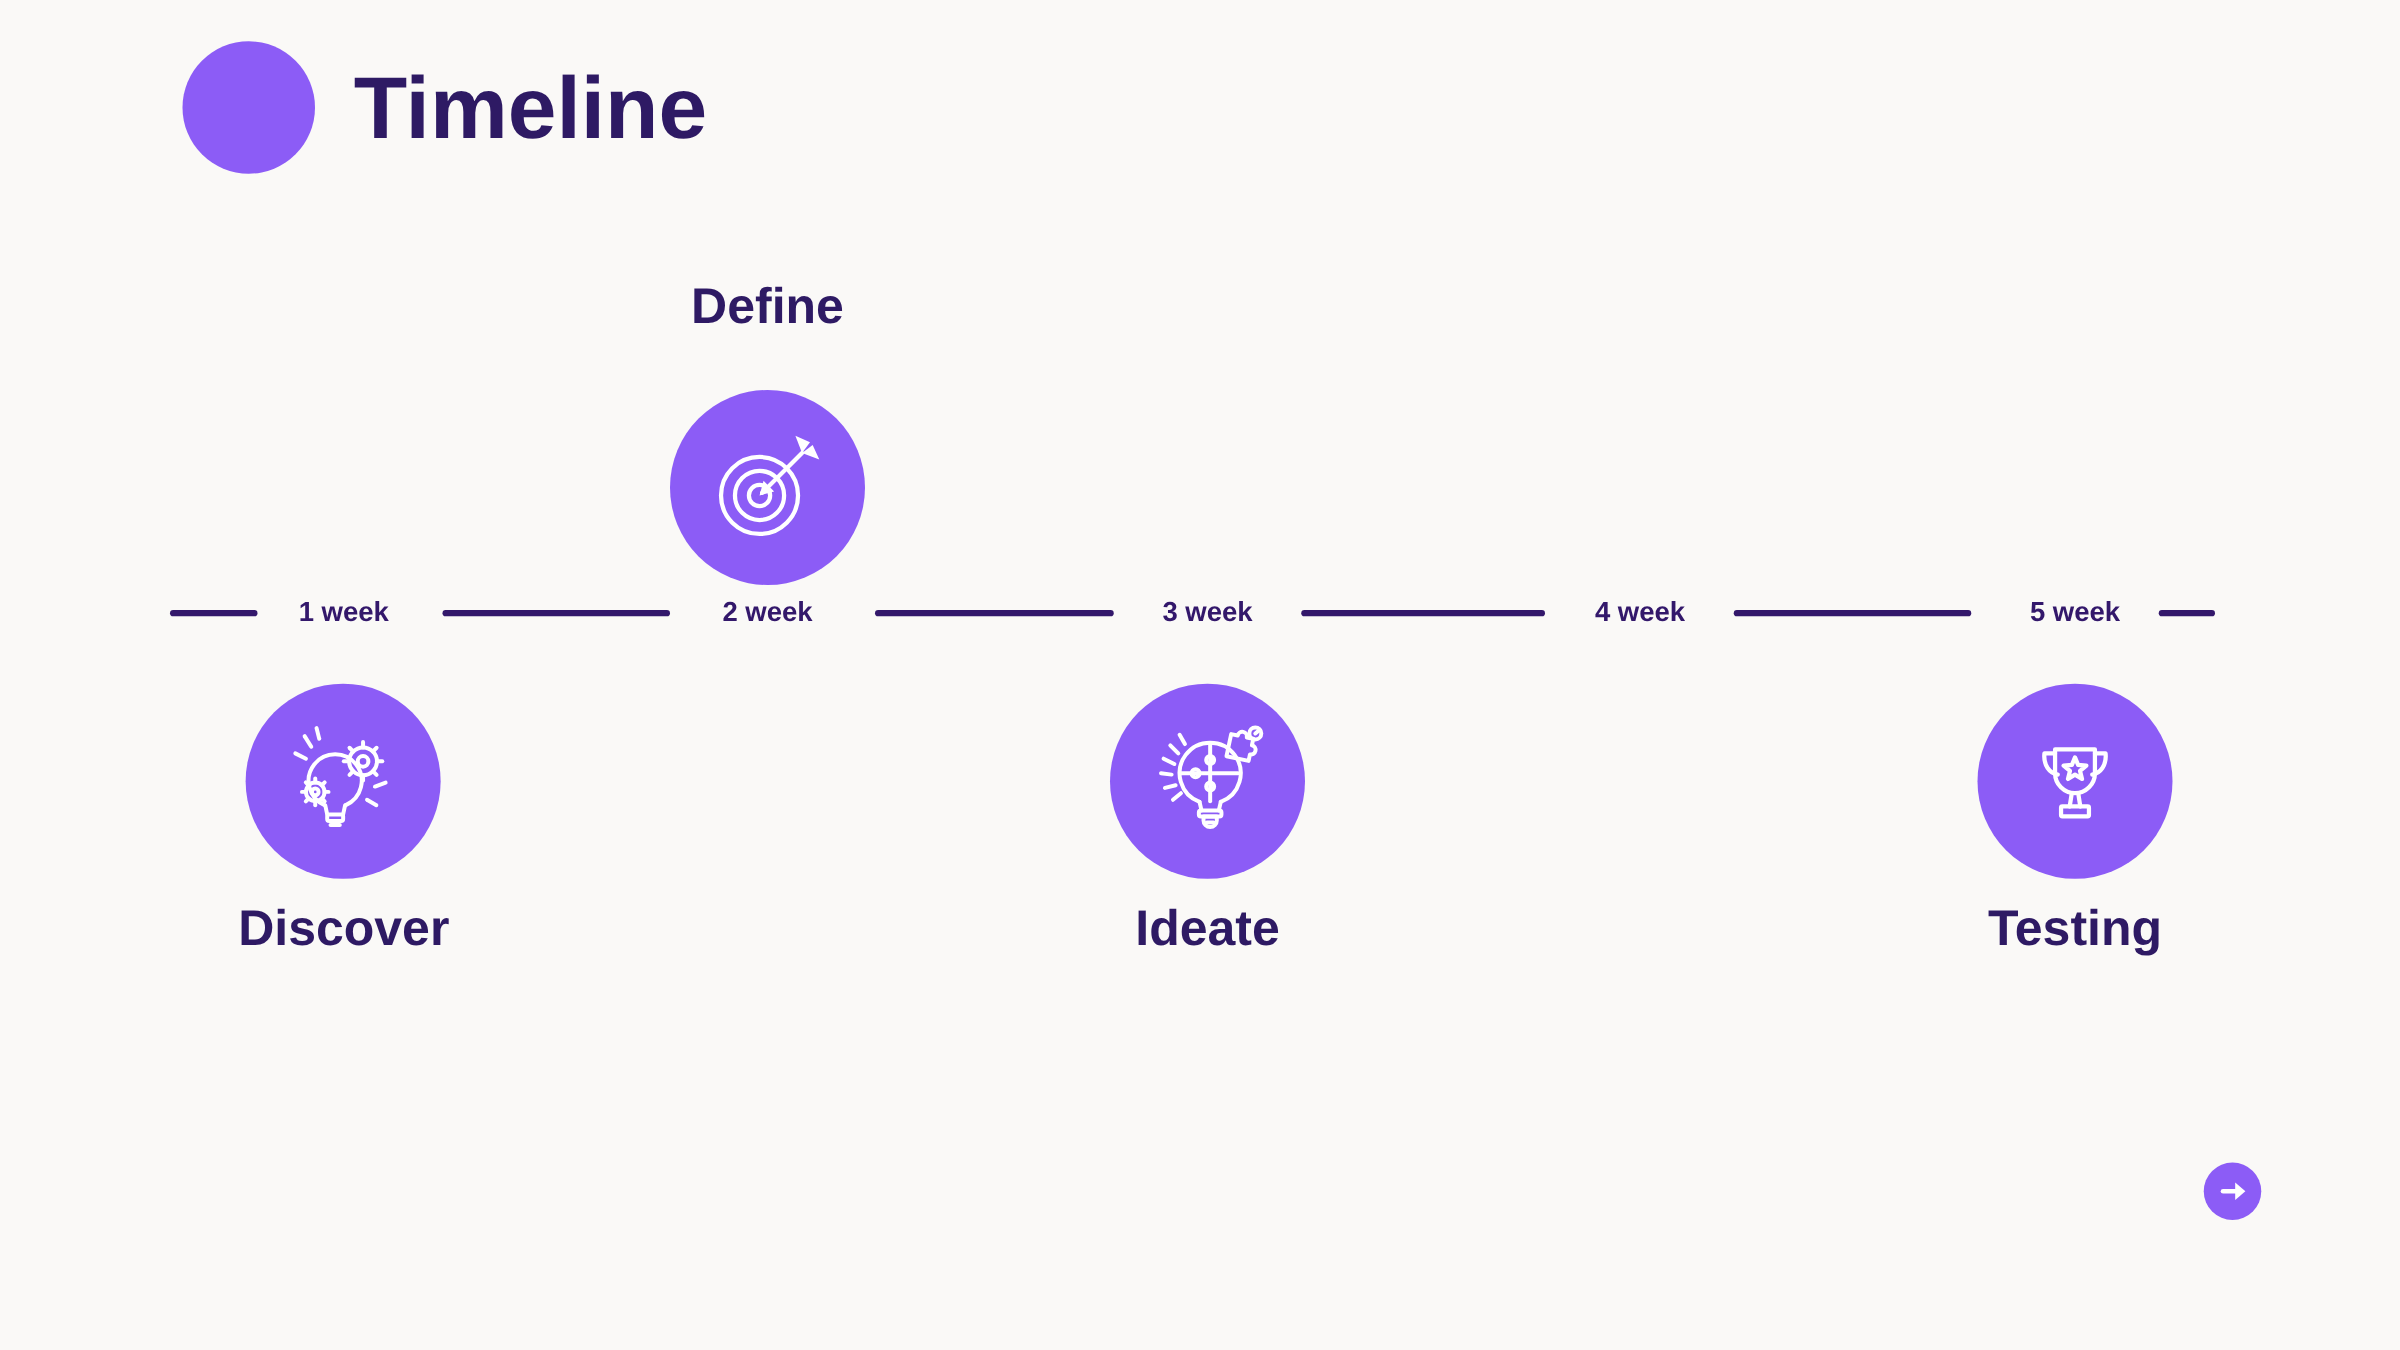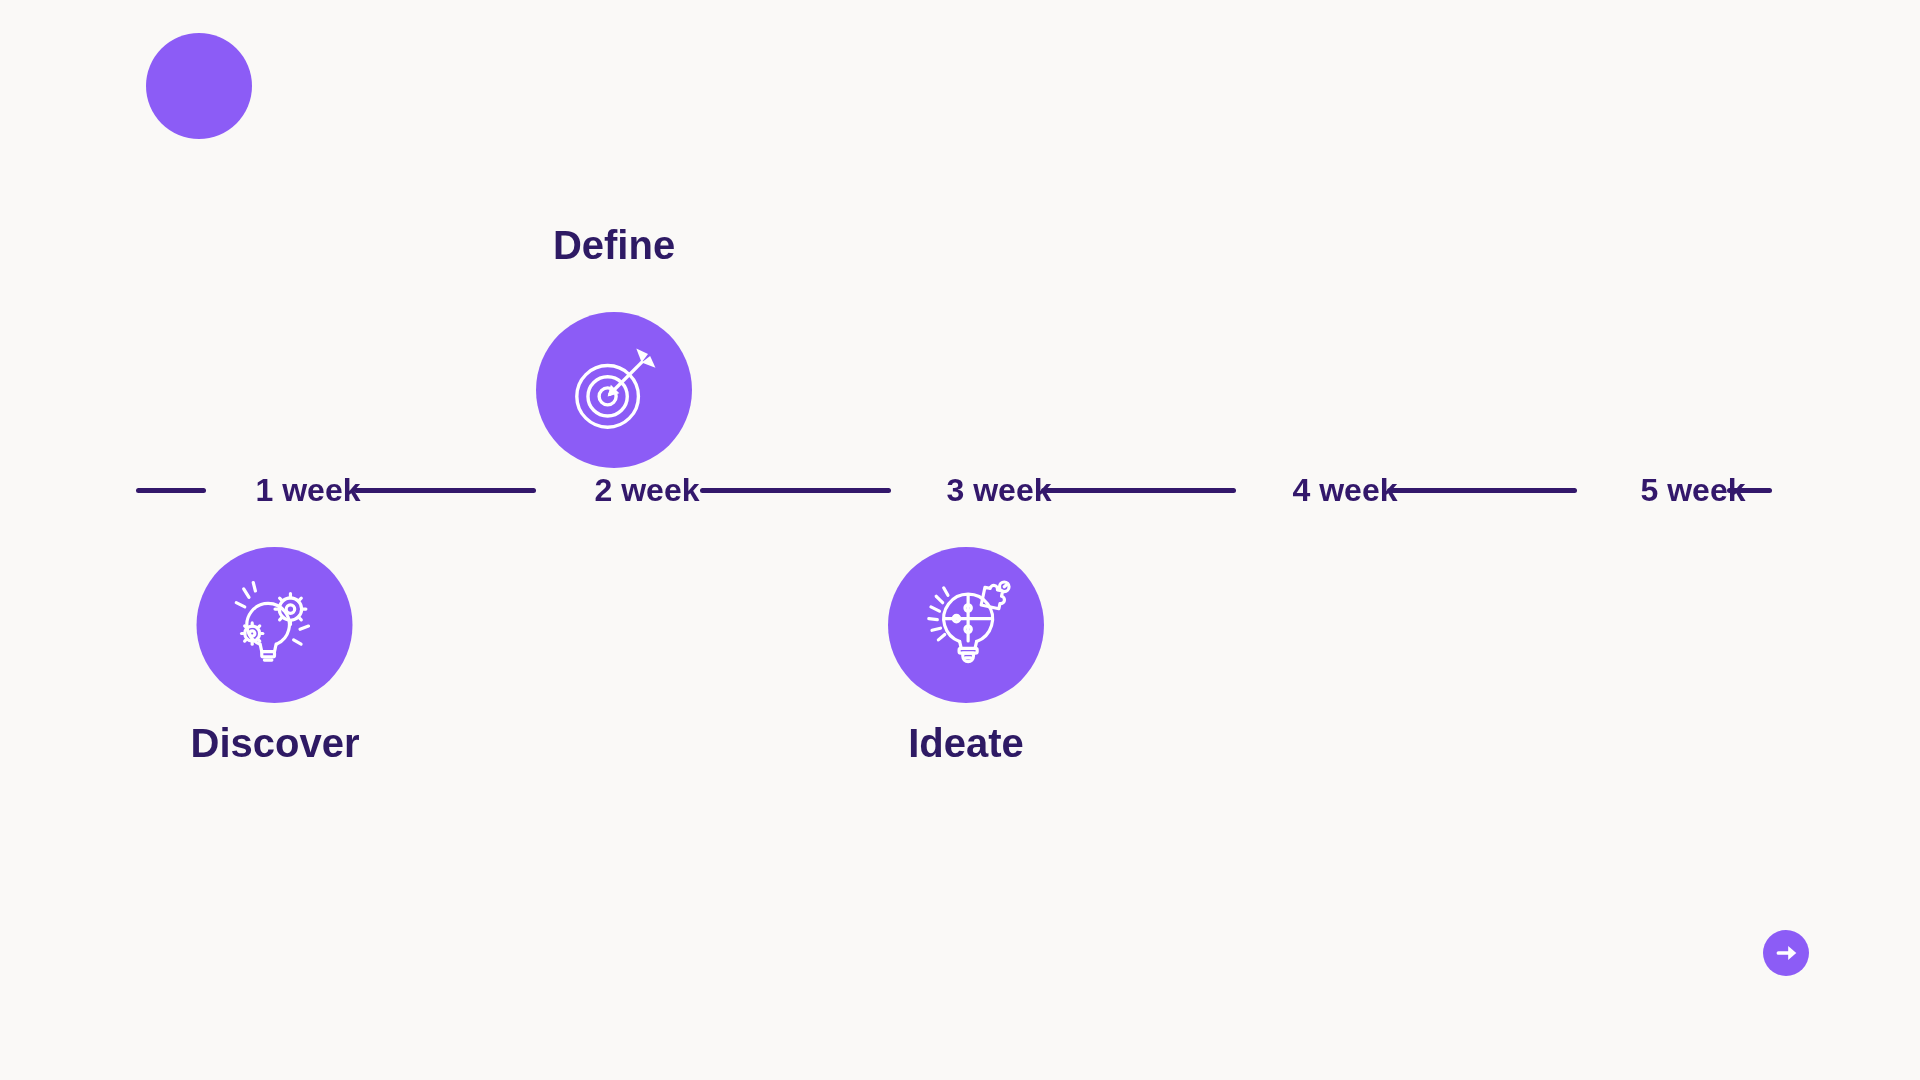--- a/index.html
+++ b/index.html
@@ -25,22 +25,22 @@
     color: #2e1a64;
   }
 
   
   .axis-seg {
     position: absolute; top: 488px; height: 5px;
     background: #33186b; border-radius: 3px;
   }
   .week-label {
     position: absolute; top: 475px; transform: translateX(-50%);
-    font-size: 32px; font-weight: 700; color: #33186b;
-    line-height: 30px; white-space: nowrap; margin-left: 33px;
+    font-size: 22px; font-weight: 700; color: #33186b;
+    line-height: 30px; white-space: nowrap;
   }
 
   
   .stage {
     position: absolute; transform: translateX(-50%);
     display: flex; flex-direction: column; align-items: center;
   }
   .stage-above { top: 221px; gap: 24px; }
   .stage-above .stage-label { margin-bottom: 19px; }
   .stage-below { top: 547px; }
@@ -64,20 +64,21 @@
     display: flex; align-items: center; justify-content: center;
     padding: 0;
   }
 </style>
 </head>
 <body>
 
 <div class="slide">
 
   <div class="header-dot"></div>
+  <h1 class="page-title">Timeline</h1>
 
   <div class="axis-seg" style="left:136px; width:70px;"></div>
   <div class="axis-seg" style="left:354px; width:182px;"></div>
   <div class="axis-seg" style="left:700px; width:191px;"></div>
   <div class="axis-seg" style="left:1041px; width:195px;"></div>
   <div class="axis-seg" style="left:1387px; width:190px;"></div>
   <div class="axis-seg" style="left:1727px; width:45px;"></div>
 
   <div class="week-label" style="left:275px;">1 week</div>
   <div class="week-label" style="left:614px;">2 week</div>
@@ -168,20 +169,33 @@
           <line x1="15" y1="31" x2="23" y2="35"></line>
           <line x1="13" y1="42" x2="21" y2="43"></line>
           <line x1="16" y1="53" x2="24" y2="51"></line>
           <line x1="22" y1="62" x2="28" y2="57"></line>
         </g>
       </svg>
     </div>
     <div class="stage-label">Ideate</div>
   </div>
 
+  <div class="stage stage-below" style="left:1660px;">
+    <div class="icon-circle">
+      <svg width="102" height="102" viewBox="0 0 96 96" fill="none" stroke="#ffffff" stroke-width="3.2" stroke-linecap="round" stroke-linejoin="round">
+        <path d="M33 24 h30 v18 a15 15 0 0 1 -30 0 z"></path>
+        <path d="M33 27 h-8 c-1 9 4 15 10 16"></path>
+        <path d="M63 27 h8 c1 9 -4 15 -10 16"></path>
+        <path d="M48 30 L50.35 35.76 L56.56 36.22 L51.8 40.24 L53.29 46.28 L48 43 L42.71 46.28 L44.2 40.24 L39.44 36.22 L45.65 35.76 Z"></path>
+        <path d="M45.5 57.5 L44 67 M50.5 57.5 L52 67"></path>
+        <rect x="37.5" y="67" width="21" height="7.5" rx="1"></rect>
+      </svg>
+    </div>
+    <div class="stage-label">Testing</div>
+  </div>
 
   <button class="next-btn">
     <span style="display:flex;">
       <svg width="26" height="26" viewBox="0 0 24 24">
         <line x1="5" y1="12" x2="15" y2="12" stroke="#ffffff" stroke-width="3.4" stroke-linecap="round"></line>
         <path d="M14 5.5 L21.5 12 L14 18.5 Z" fill="#ffffff"></path>
       </svg>
     </span>
   </button>
 

